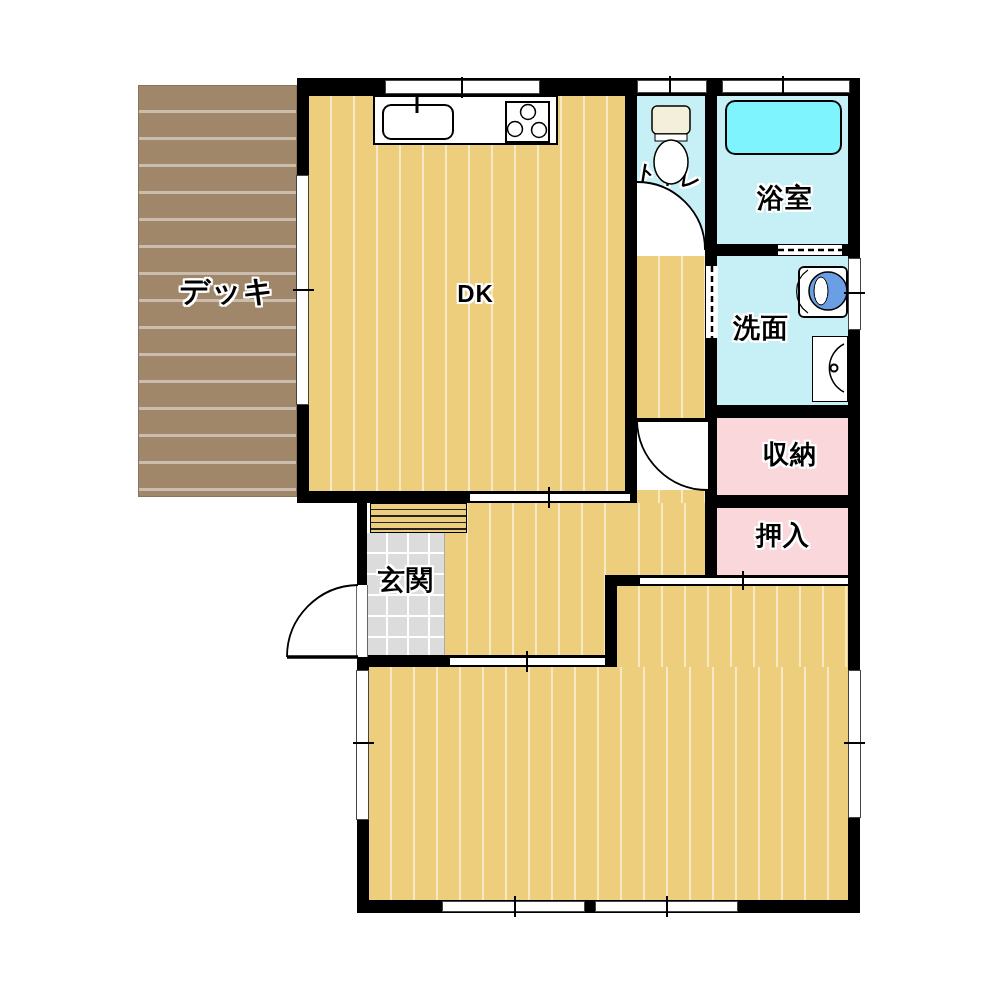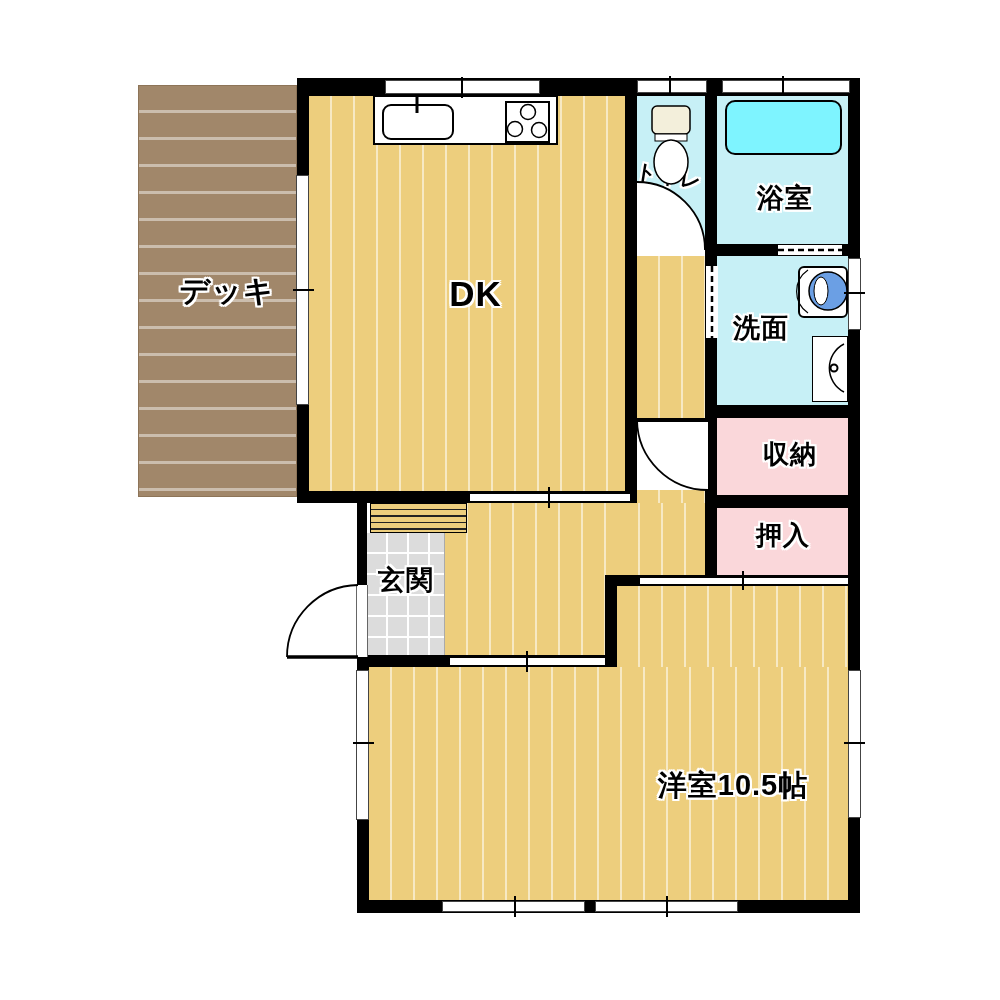--- a/index.html
+++ b/index.html
@@ -148,22 +148,21 @@
       <path d="M 527 651 V 672"></path>
       <path d="M 743 571 V 590"></path>
       <path d="M 353 743 H 374"></path>
         <path d="M 844 743 H 865"></path>
       <path d="M 515 896 V 917"></path>
         <path d="M 667 896 V 917"></path>
     </g>
   </svg>
 
   <div class="label" style="left:220px;top:291px;font-size:30px;margin-left:7px;">デッキ</div>
-  <div class="label" style="left:465px;top:294px;font-size:35px;padding-left:21px;">DK</div>
+  <div class="label" style="left:465px;top:294px;font-size:24px;padding-left:21px;">DK</div>
   <div class="label" style="left:669px;top:176px;font-size:21px;transform:translate(-50%,-50%) rotate(9deg);">トイレ</div>
   <div class="label" style="left:785px;top:198px;font-size:27px;">浴室</div>
   <div class="label" style="left:761px;top:328px;font-size:27px;text-align:center;">洗面</div>
   <div class="label" style="left:783px;top:454px;font-size:26px;padding-left:14px;">収納</div>
   <div class="label" style="left:783px;top:535px;font-size:26px;">押入</div>
   <div class="label" style="left:406px;top:580px;font-size:27px;">玄関</div>
-  <div class="label" style="left:733px;top:786px;font-size:29px;">洋室10.5帖</div>
 
 </div>
 
 </body></html>

